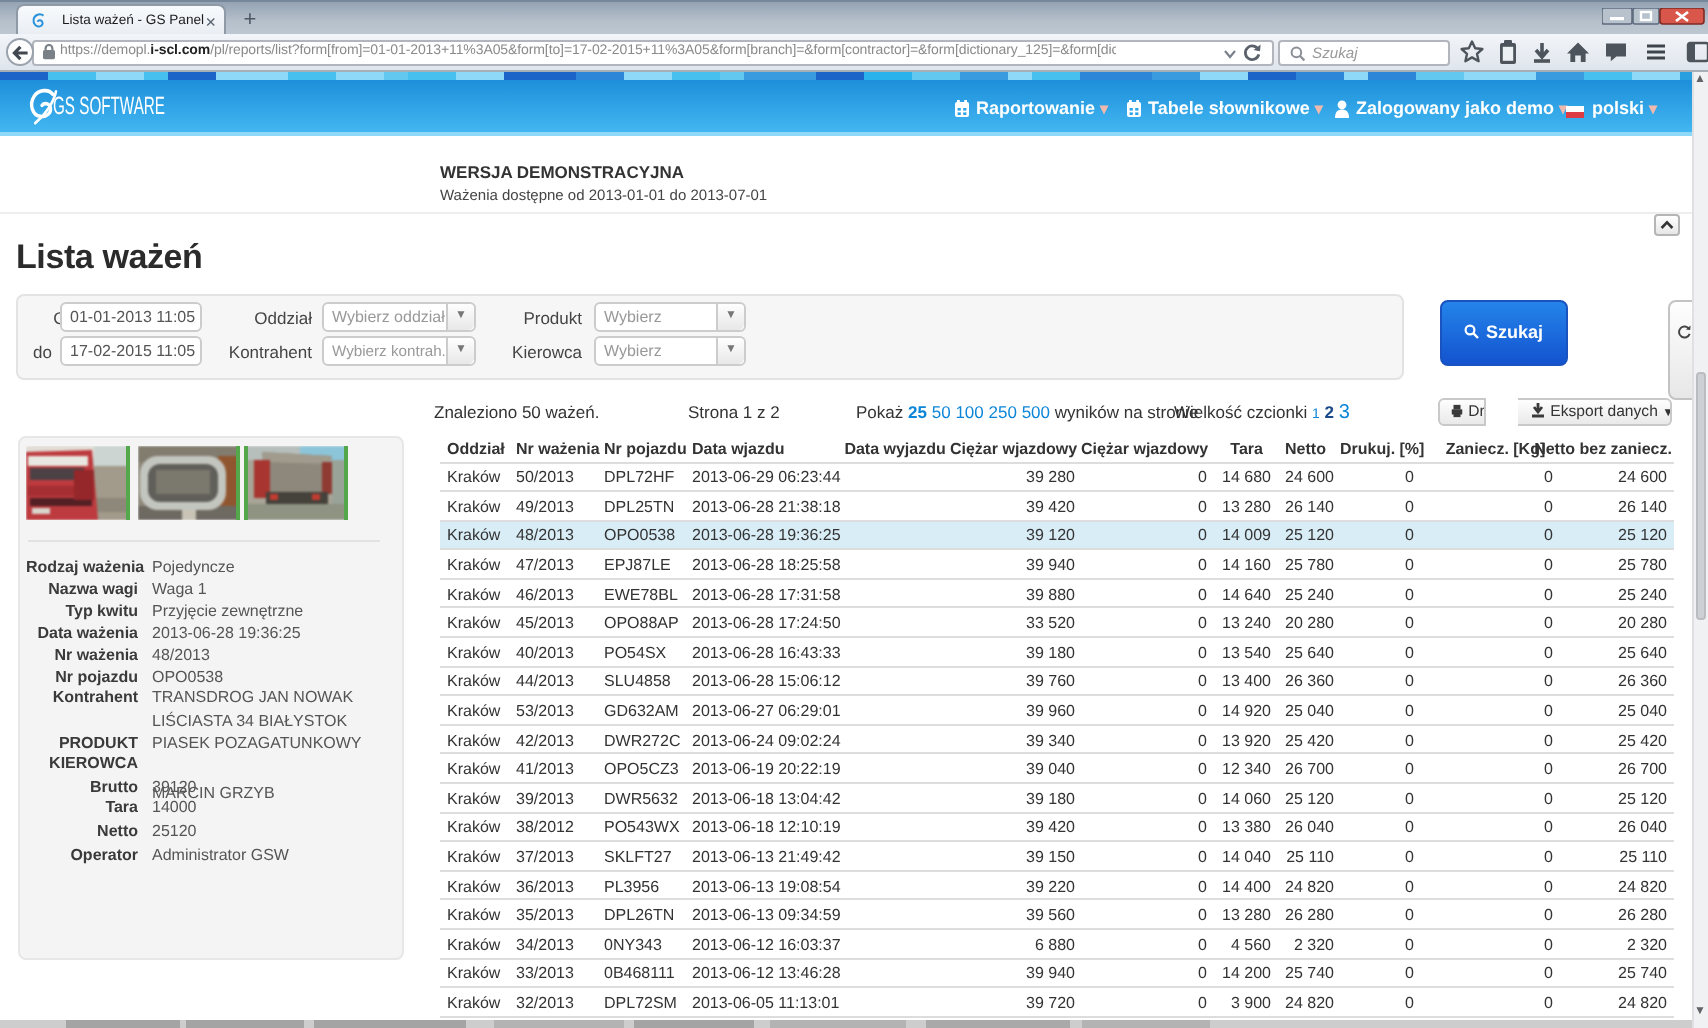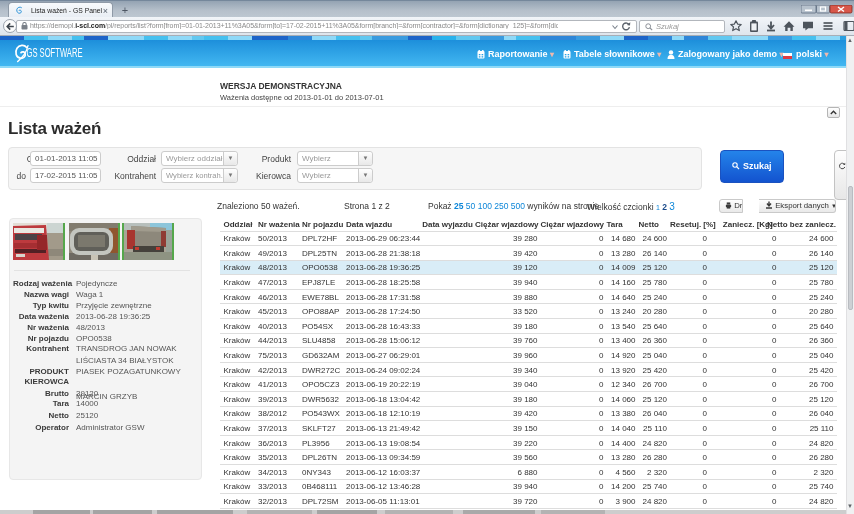--- a/index.html
+++ b/index.html
@@ -50,21 +50,21 @@
 #lpanel{left:9px;top:218px;width:193px;height:262px;background:#f4f4f4;border:1px solid #e7e7e7;border-radius:4px}
 .photo{top:223px;height:37px}
 #lphr{left:14px;top:270px;width:176px;height:1px;background:#e2e2e2}
 .dlab{font-size:8px;font-weight:bold;color:#3a3a3a;text-align:right;width:56px;left:13px;white-space:nowrap}
 .dval{font-size:8px;color:#555;left:76px;white-space:nowrap}
 
 #tbl{left:219.5px;top:218px;width:617px;border-collapse:collapse;table-layout:fixed;font-size:8px;color:#333}
 #tbl th{font-weight:bold;text-align:left;height:13px;border-bottom:1px solid #ddd;padding:0 3px 0 4px;white-space:nowrap}
 #tbl td{height:14.6px;border-top:1px solid #ddd;padding:1px 3px 0 4px;white-space:nowrap}
 #tbl .r{text-align:right}
-#tbl th.r{text-align:left;padding:0 7px 0 0}
+#tbl th.r{text-align:right;padding:0 7px 0 0}
 #tbl th:nth-child(10){padding:0 6px 0 0}
 #tbl th:nth-child(11){text-align:center;padding:0 0 0 6px}
 #tbl th:nth-child(12){text-align:right;padding:0 1px 0 0}
 #tbl tbody tr:last-child td{border-bottom:1px solid #ddd}
 #tbl tr.info td{background:#d9edf7}
 
 #footstrip{left:0;top:510px;width:854px;height:4px;background:#cdcdcd}
 #footstrip i{display:inline-block;height:4px;vertical-align:top}
 #scrollcol{left:846px;top:36px;width:8px;height:478px;background:#f0f1f2;border-left:1px solid #e0e0e2}
 #scrollthumb{left:847.5px;top:186px;width:5px;height:124px;background:#cdd0d4;border:1px solid #b9bcc1;border-radius:2px}
@@ -323,21 +323,21 @@
       <tr>
         <th>Oddział</th>
         <th>Nr ważenia</th>
         <th>Nr pojazdu</th>
         <th>Data wjazdu</th>
         <th>Data wyjazdu</th>
         <th class="r">Ciężar wjazdowy</th>
         <th class="r">Ciężar wjazdowy</th>
         <th class="r">Tara</th>
         <th class="r">Netto</th>
-        <th class="r">Resetuj. [%]</th>
+        <th class="r">Drukuj. [%]</th>
         <th class="r">Zaniecz. [Kg]</th>
         <th style="padding:0">
           <div style="width:70px;margin-left:-13.5px;font-weight:bold">Netto bez zaniecz.</div>
         </th>
       </tr>
     </thead>
 <tbody id="tbody">
 <tr>
         <td>Kraków</td>
         <td>50/2013</td>
@@ -445,21 +445,21 @@
         <td class="r">39 760</td>
         <td class="r">0</td>
         <td class="r">13 400</td>
         <td class="r">26 360</td>
         <td class="r">0</td>
         <td class="r">0</td>
         <td class="r">26 360</td>
       </tr>
 <tr>
         <td>Kraków</td>
-        <td>75/2013</td>
+        <td>53/2013</td>
         <td>GD632AM</td>
         <td>2013-06-27 06:29:01</td>
         <td></td>
         <td class="r">39 960</td>
         <td class="r">0</td>
         <td class="r">14 920</td>
         <td class="r">25 040</td>
         <td class="r">0</td>
         <td class="r">0</td>
         <td class="r">25 040</td>

